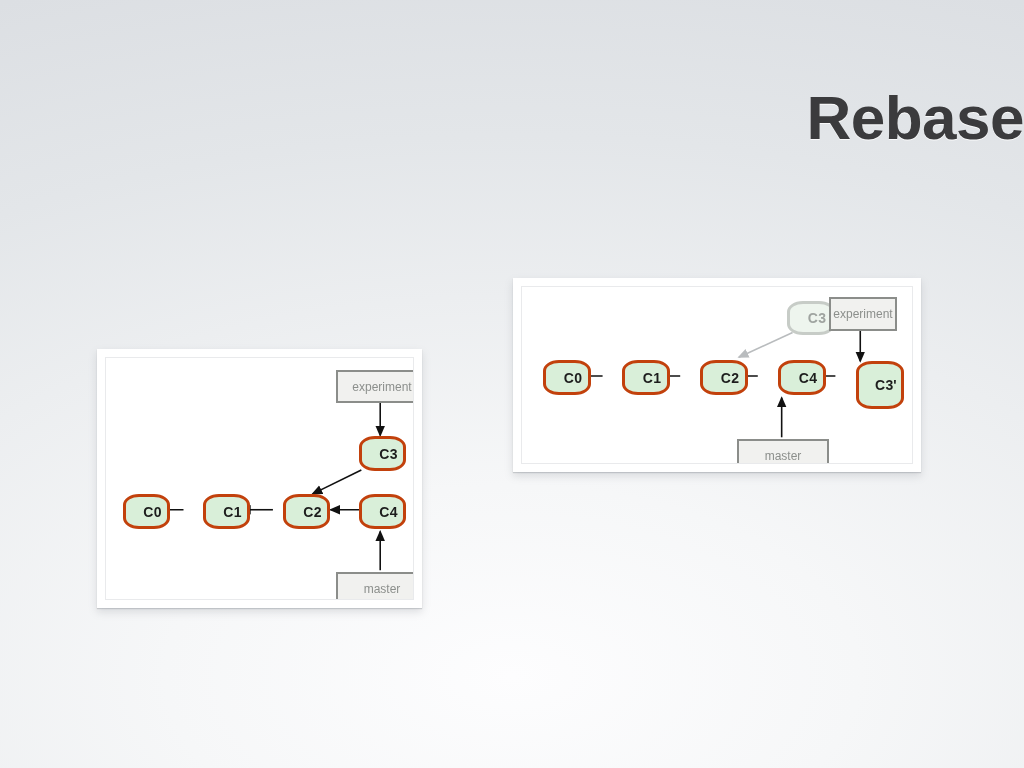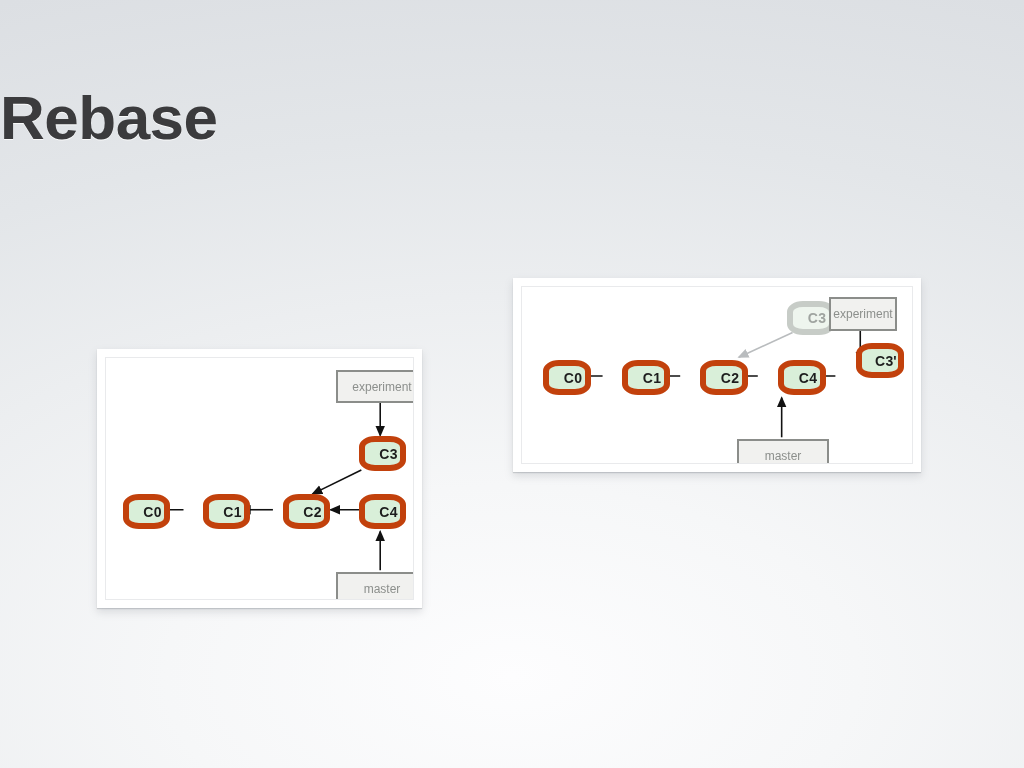--- a/index.html
+++ b/index.html
@@ -23,21 +23,21 @@
       radial-gradient(ellipse 130% 95% at 50% 88%, #fdfdfe 0%, #f6f7f8 26%, #eceef0 52%, #e3e6e9 74%, #dcdfe3 100%);
     overflow: hidden;
   }
 
   
   #title {
     position: absolute;
     left: 0;
     top: 82px;
     width: 1024px;
-    text-align: left;
+    text-align: right;
     font-size: 62px;
     font-weight: bold;
     color: #3b3b3d;
     letter-spacing: -0.5px;
     text-shadow: 0 1px 0 rgba(255,255,255,0.8);
   }
 
   
   #commands {
     position: absolute;
@@ -87,21 +87,21 @@
   #panel-before { left: 97px; top: 349px; width: 325px; height: 259px; }
   #panel-after  { left: 513px; top: 278px; width: 408px; height: 194px; }
 
   .diagram { position: absolute; left: 0; top: 0; width: 100%; height: 100%; }
 
   
   .commit {
     position: absolute;
     box-sizing: border-box;
     background: #d9efd9;
-    border: 6px solid #c2410c;
+    border: 3px solid #c2410c;
     border-radius: 16px / 11px;
     color: #1d1d1d;
     font-size: 14px;
     font-weight: bold;
     display: flex;
     align-items: center;
     justify-content: center;
     letter-spacing: 0.2px;
     padding-left: 12px;
   }
@@ -210,21 +210,21 @@
         </svg>
 
         <div class="commit ghost" style="left:265px; top:14px; width:48px; height:34px;">C3</div>
 
         <div class="ref-label" style="left:307px; top:10px; width:68px; height:34px;">experiment</div>
 
         <div class="commit" style="left:21px; top:73px; width:48px; height:35px;">C0</div>
         <div class="commit" style="left:100px; top:73px; width:48px; height:35px;">C1</div>
         <div class="commit" style="left:178px; top:73px; width:48px; height:35px;">C2</div>
         <div class="commit" style="left:256px; top:73px; width:48px; height:35px;">C4</div>
-        <div class="commit" style="left:334px; top:56px; width:48px; height:35px;">C3'</div>
+        <div class="commit" style="left:334px; top:74px; width:48px; height:48px;">C3'</div>
 
         <div class="ref-label" style="left:215px; top:152px; width:92px; height:33px;">master</div>
 
       </div>
     </div>
   </div>
 
 </div>
 
 </body></html>

